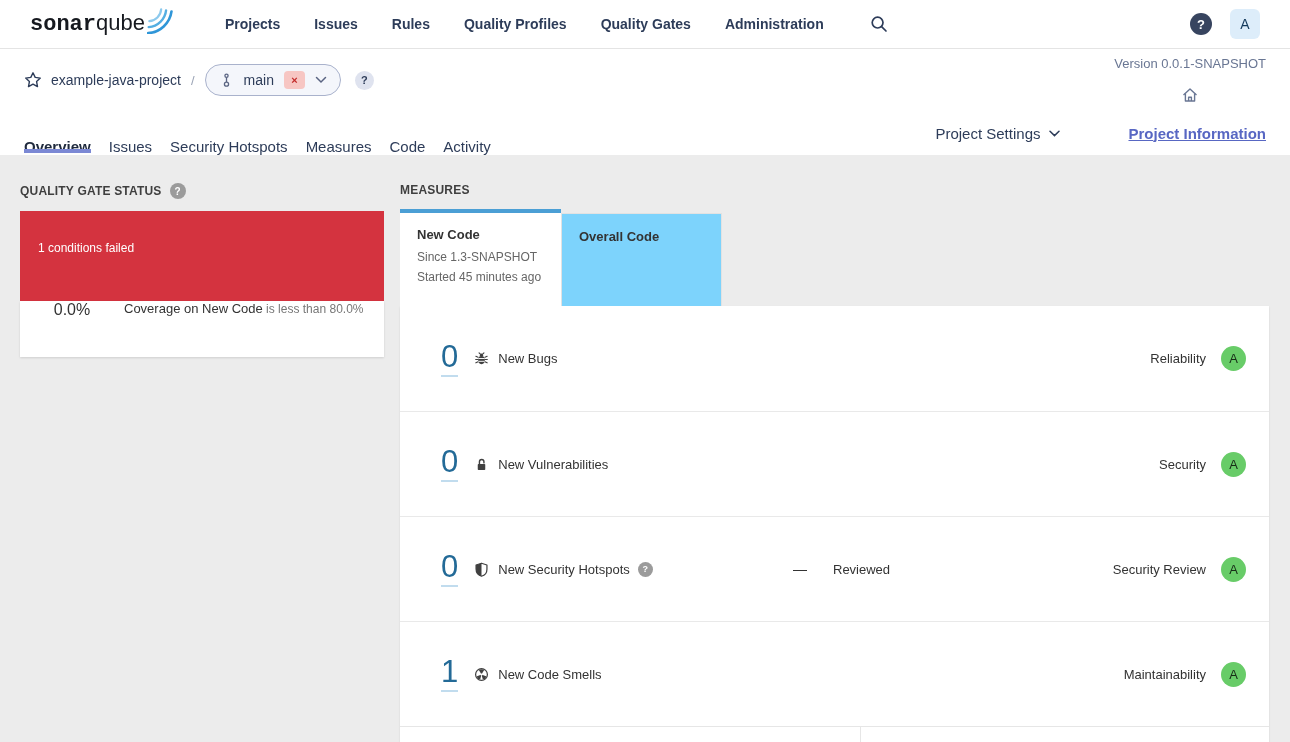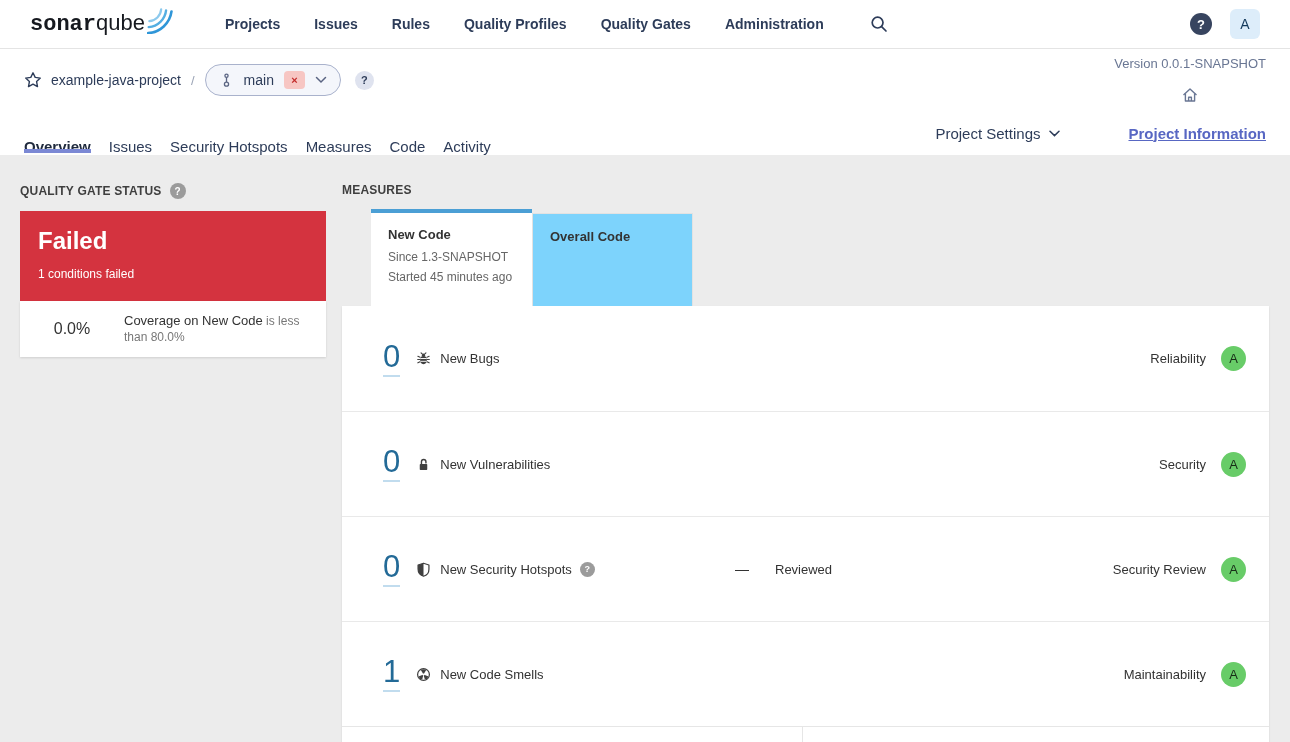--- a/index.html
+++ b/index.html
@@ -53,33 +53,33 @@
   .project-info-link { font-size:15px; font-weight:700; color:#5867c3; text-decoration:underline; cursor:pointer;margin-left:26px; }
 
   
   .content { display:flex; padding:28px 21px 0 20px; gap:16px; align-items:flex-start; }
   .section-title { font-size:12px; font-weight:700; color:#3f3f3f; letter-spacing:.2px;
     display:flex; align-items:center; gap:8px; margin:0 0 12px 0; }
   .gray-help { width:16px; height:16px; border-radius:50%; background:#9b9b9b; color:#fff;
     font-size:10px; font-weight:700; display:inline-flex; align-items:center; justify-content:center; cursor:pointer; flex:none; }
 
   
-  .qg-col { width:306px; flex:none; }
+  .qg-col { width:364px; flex:none; }
   .qg-status-card { background:#d4333f; color:#fff; height:90px; padding:17px 18px; }
   .qg-status { font-size:24px; font-weight:700; line-height:1.1; }
   .qg-conditions { font-size:12px; margin-top:13px; }
-  .qg-condition-card { background:#fff; height:56px; display:flex; align-items:center;
+  .qg-condition-card { background:#fff; height:56px; display:flex; 
     box-shadow:0 1px 2px rgba(0,0,0,.12); cursor:pointer; }
   .qg-value { width:104px; text-align:center; font-size:16px; color:#333; flex:none; }
   .qg-cond-text { font-size:12px; line-height:16px; color:#777; padding-right:16px; }
   .qg-cond-text .metric { color:#333; font-size:13px; }
 
   
   .measures-col { flex:1; min-width:0; }
-  .m-tabs { display:flex; align-items:flex-end;margin-left:29px; }
+  .m-tabs { display:flex; align-items:flex-end; }
   .m-tab { width:161px; cursor:pointer; }
   .m-tab.active { background:#fff; border-top:4px solid #4b9fd5; height:97px; padding:14px 17px 0; }
   .m-tab.inactive { background:#7dd3fc; border:1px solid #e2e2e2; border-bottom:none; height:93px; padding:15px 17px 0; }
   .m-tab-label { font-size:13px; font-weight:700; color:#333; }
   .m-tab-sub { font-size:12px; color:#666; margin-top:8px; }
   .m-tab-sub + .m-tab-sub { margin-top:6px; }
 
   .m-card { background:#fff; box-shadow:0 1px 2px rgba(0,0,0,.10); }
   .m-row { height:105px; display:flex; align-items:center; padding:0 23px 0 41px; border-top:1px solid #e9e9e9; }
   .m-row:first-child { border-top:none; }
@@ -197,21 +197,20 @@
 </div>
 
 <main class="content">
 
   <aside class="qg-col">
     <h2 class="section-title">
       <span>QUALITY GATE STATUS</span>
       <span class="gray-help">?</span>
     </h2>
     <div class="qg-status-card">
-      <div class="qg-status">Failed</div>
       <div class="qg-conditions">1 conditions failed</div>
     </div>
     <div class="qg-condition-card">
       <div class="qg-value">0.0%</div>
       <div class="qg-cond-text">
         <span class="metric">Coverage on New Code</span>
         <span>is less than 80.0%</span>
       </div>
     </div>
   </aside>

